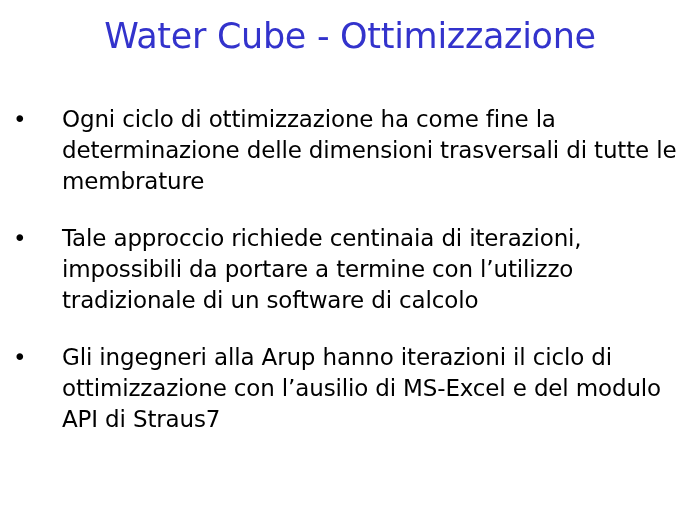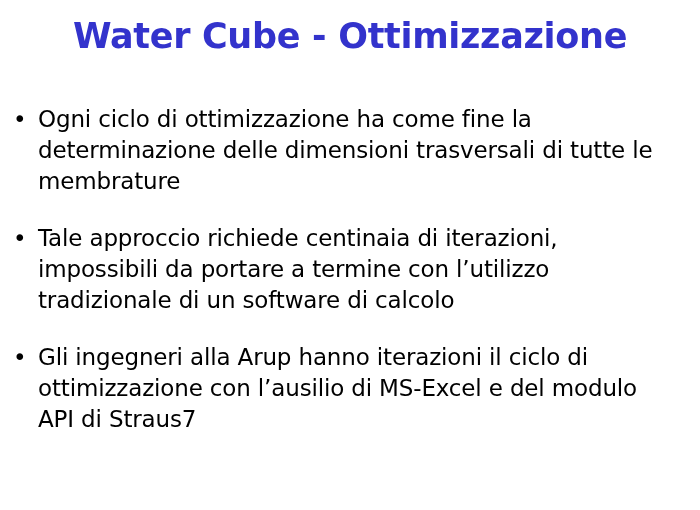--- a/index.html
+++ b/index.html
@@ -22,21 +22,21 @@
     box-sizing: border-box;
   }
 
   #slide-title {
     position: absolute;
     top: 14px;
     left: 0;
     width: 700px;
     text-align: center;
     font-family: "DejaVu Sans", sans-serif;
-    font-weight: bold;
+    font-weight: normal;
     font-size: 35px;
     line-height: 44px;
     letter-spacing: -0.3px;
     color: #3333cc;
     white-space: nowrap;
   }
 
   #bullet-list {
     position: absolute;
     top: 104px;
@@ -69,20 +69,21 @@
     width: 18px;
     text-align: left;
     font-size: 23px;
     line-height: 31px;
     color: #000000;
   }
 
   .bullet-text {
     display: block;
     white-space: pre-line;
+    margin-left: 24px;
   }
 </style>
 </head>
 <body>
 
 <div id="slide">
 
   <div id="slide-title">Water Cube - Ottimizzazione</div>
 
   <ul id="bullet-list">

